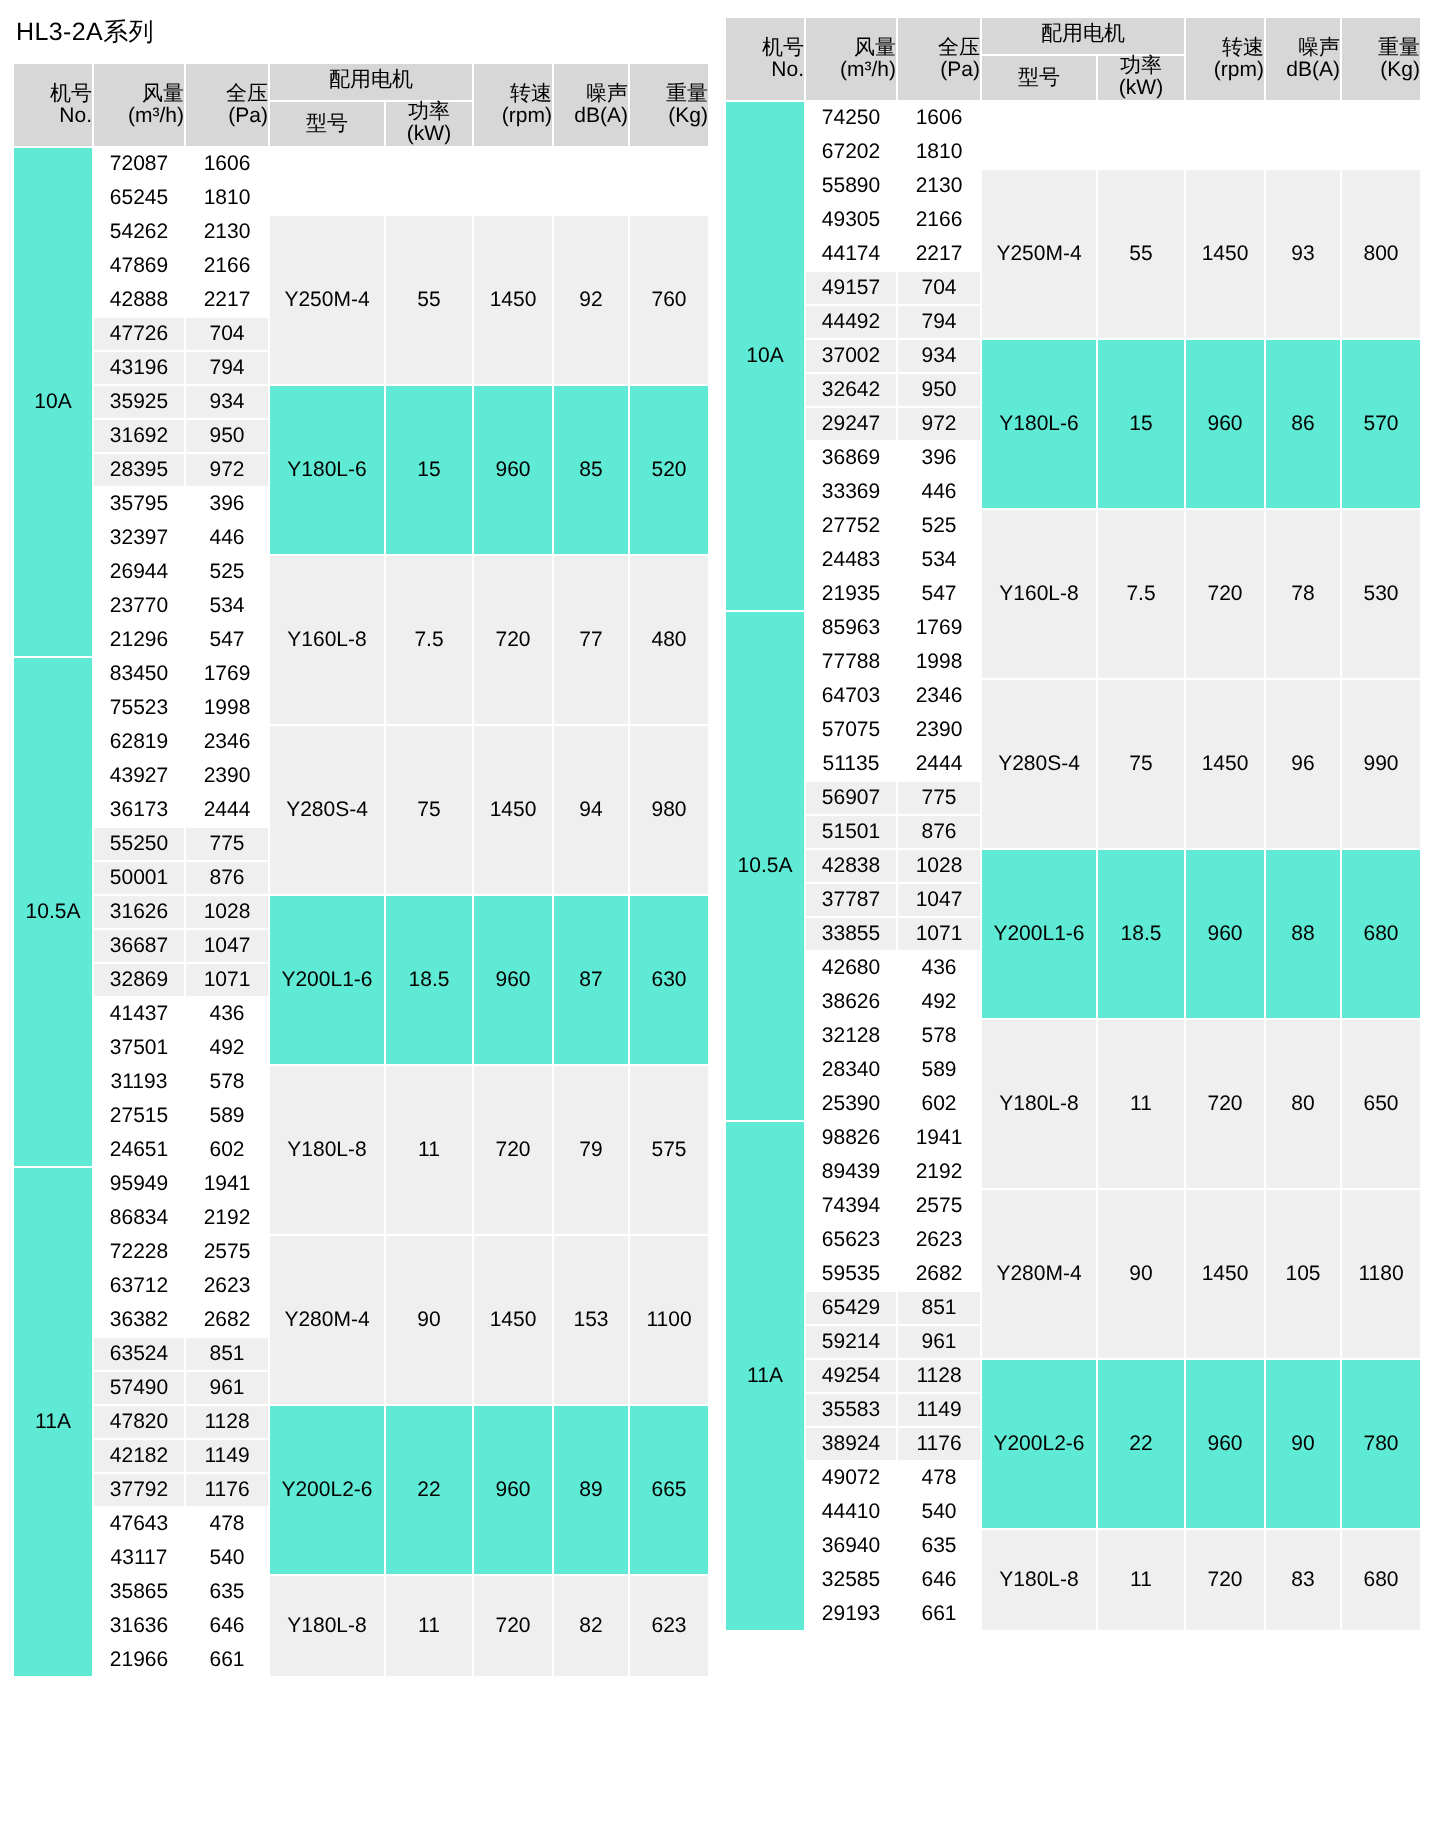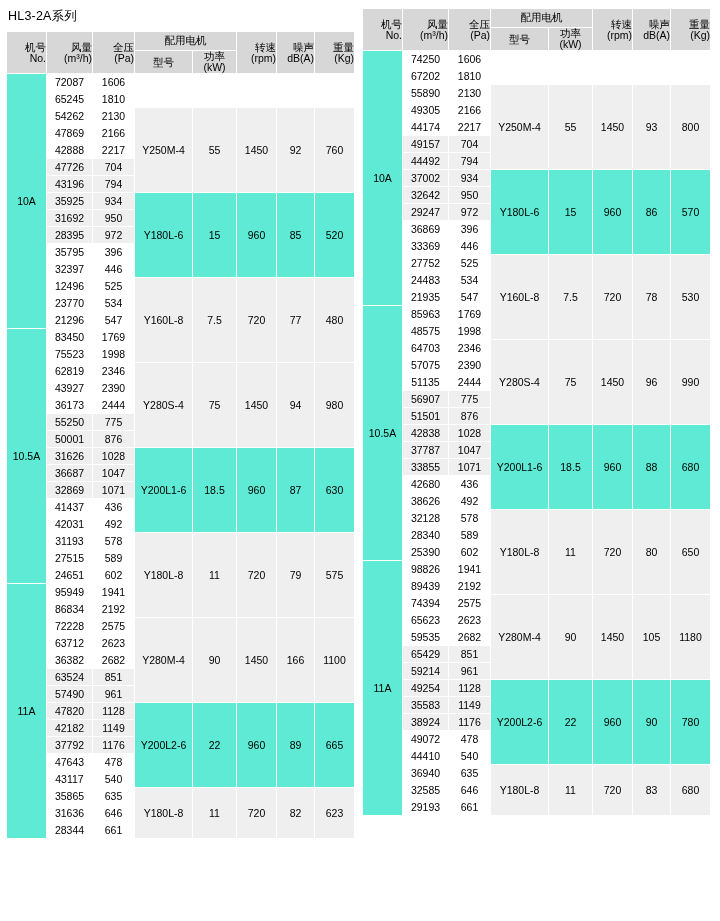--- a/index.html
+++ b/index.html
@@ -149,21 +149,21 @@
           </tr>
           <tr>
             <td class="white">35795</td>
             <td class="white">396</td>
           </tr>
           <tr>
             <td class="white">32397</td>
             <td class="white">446</td>
           </tr>
           <tr>
-            <td class="white">12496</td>
+            <td class="white">26944</td>
             <td class="white">525</td>
             <td class="light" rowspan="5">Y160L-8</td>
             <td class="light" rowspan="5">7.5</td>
             <td class="light" rowspan="5">720</td>
             <td class="light" rowspan="5">77</td>
             <td class="light" rowspan="5">480</td>
           </tr>
           <tr>
             <td class="white">23770</td>
             <td class="white">534</td>
@@ -221,21 +221,21 @@
           </tr>
           <tr>
             <td class="light">32869</td>
             <td class="light">1071</td>
           </tr>
           <tr>
             <td class="white">41437</td>
             <td class="white">436</td>
           </tr>
           <tr>
-            <td class="white">42031</td>
+            <td class="white">37501</td>
             <td class="white">492</td>
           </tr>
           <tr>
             <td class="white">31193</td>
             <td class="white">578</td>
             <td class="light" rowspan="5">Y180L-8</td>
             <td class="light" rowspan="5">11</td>
             <td class="light" rowspan="5">720</td>
             <td class="light" rowspan="5">79</td>
             <td class="light" rowspan="5">575</td>
@@ -256,21 +256,21 @@
           <tr>
             <td class="white">86834</td>
             <td class="white">2192</td>
           </tr>
           <tr>
             <td class="white">72228</td>
             <td class="white">2575</td>
             <td class="light" rowspan="5">Y280M-4</td>
             <td class="light" rowspan="5">90</td>
             <td class="light" rowspan="5">1450</td>
-            <td class="light" rowspan="5">166</td>
+            <td class="light" rowspan="5">153</td>
             <td class="light" rowspan="5">1100</td>
           </tr>
           <tr>
             <td class="white">63712</td>
             <td class="white">2623</td>
           </tr>
           <tr>
             <td class="white">36382</td>
             <td class="white">2682</td>
           </tr>
@@ -314,21 +314,21 @@
             <td class="light" rowspan="5">11</td>
             <td class="light" rowspan="5">720</td>
             <td class="light" rowspan="5">82</td>
             <td class="light" rowspan="5">623</td>
           </tr>
           <tr>
             <td class="white">31636</td>
             <td class="white">646</td>
           </tr>
           <tr>
-            <td class="white">28344</td>
+            <td class="white">21966</td>
             <td class="white">661</td>
           </tr>
         </tbody>
       </table>
     </div>
   <div class="tablewrap">
       <table>
         <colgroup>
           <col style="width: 40px;">
           <col style="width: 46px;">
@@ -446,21 +446,21 @@
           <tr>
             <td class="white">21935</td>
             <td class="white">547</td>
           </tr>
           <tr>
             <td class="grey" rowspan="15">10.5A</td>
             <td class="white">85963</td>
             <td class="white">1769</td>
           </tr>
           <tr>
-            <td class="white">48575</td>
+            <td class="white">77788</td>
             <td class="white">1998</td>
           </tr>
           <tr>
             <td class="white">64703</td>
             <td class="white">2346</td>
             <td class="light" rowspan="5">Y280S-4</td>
             <td class="light" rowspan="5">75</td>
             <td class="light" rowspan="5">1450</td>
             <td class="light" rowspan="5">96</td>
             <td class="light" rowspan="5">990</td>

